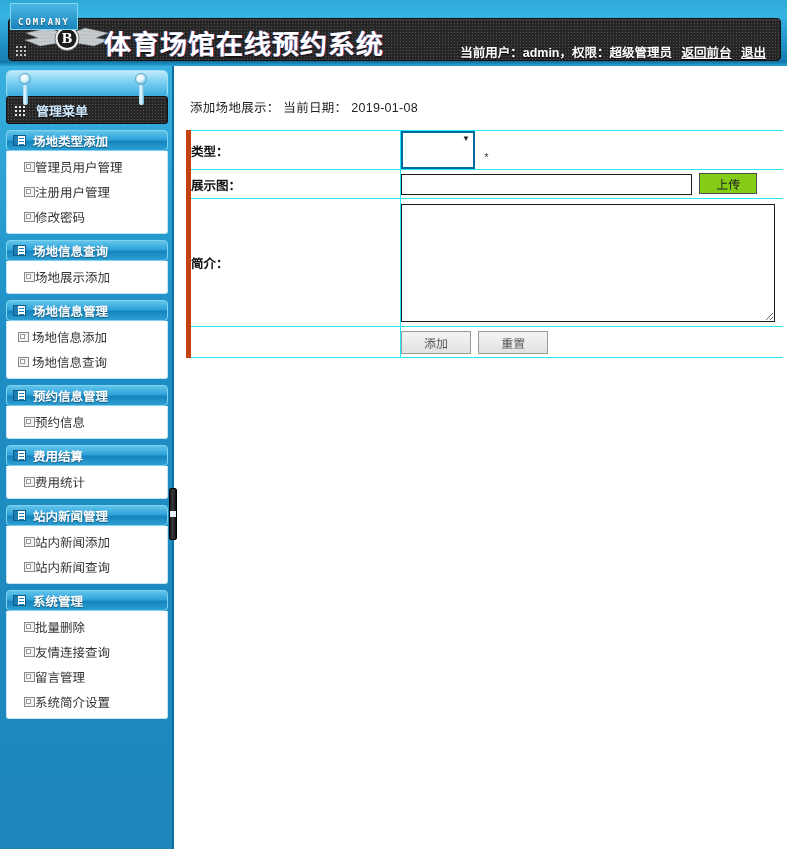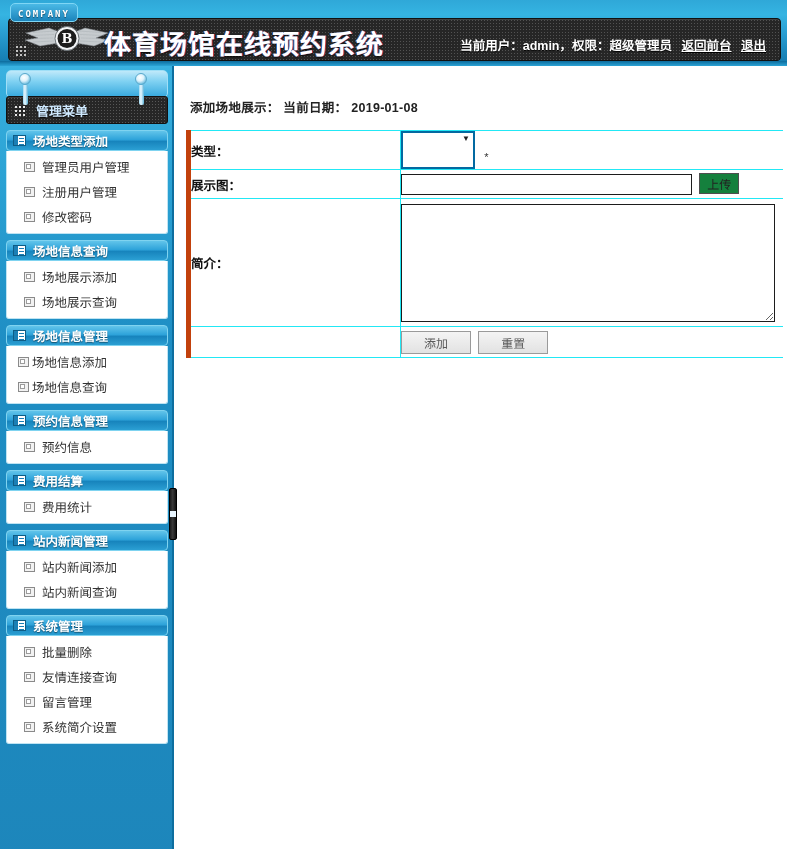--- a/index.html
+++ b/index.html
@@ -20,22 +20,22 @@
     background:linear-gradient(to bottom,#2fa8d8 0%,#35b4e2 22%,#2a9ed2 50%,#1b88bd 78%,#1378ab 100%);
     overflow:hidden;
   }
   #banner:after{
     content:"";position:absolute;left:0;bottom:0;width:100%;height:5px;
     background:linear-gradient(to bottom,#0d6b9c,#2ba4d6);
   }
   .company-tag{
     position:absolute;left:10px;top:3px;
     background:linear-gradient(to bottom,#4ab9e6,#1b84bb);
-    border:1px solid #7fd6f5;border-radius:5px;
-    padding:5px 7px 2px 7px;
+    border:1px solid #7fd6f5;border-radius:0;
+    padding:13px 7px 2px 7px;
     color:#ffffff;font-size:9px;font-weight:bold;
     letter-spacing:2px;
     font-family:"DejaVu Sans Mono","Liberation Mono",monospace;
     text-shadow:0 1px 1px rgba(0,0,0,.5);
     z-index:4;
   }
   #banner-plate{
     position:absolute;left:8px;top:18px;width:771px;height:41px;
     background-color:#262626;
     background-image:
@@ -61,21 +61,21 @@
     font-size:27px;font-weight:bold;
     color:#ffffff;
     letter-spacing:1px;
     text-shadow:
       -1px 0 0 #2b6fc4, 1px 0 0 #c43a3a,
       0 1px 2px rgba(0,0,0,.9);
     white-space:nowrap;
     font-family:"DejaVu Sans","Liberation Sans",sans-serif;
   }
   .banner-user{
-    position:absolute;right:14px;top:16px;
+    position:absolute;right:14px;top:23px;
     color:#ffffff;font-size:12.5px;font-weight:bold;
     white-space:nowrap;
     text-shadow:0 1px 1px #000;
   }
   .banner-user a{color:#ffffff;text-decoration:underline;margin-left:6px;}
 
   
   #sidebar{
     position:absolute;left:0;top:66px;width:174px;height:804px;
     background:linear-gradient(to bottom,#39b1e0 0%,#2ba2d4 14%,#1e8ec4 34%,#1d86bb 100%);
@@ -157,21 +157,21 @@
   .mitem.tight{padding-left:11px;}
   .mitem .sicon{
     width:11px;height:10px;flex:0 0 auto;position:relative;
     border:1px solid #8a8a8a;background:#f2f2f2;box-sizing:border-box;
   }
   .mitem .sicon:before{
     content:"";position:absolute;left:1px;top:1px;width:5px;height:5px;
     border:1px solid #9c9c9c;background:#ffffff;box-sizing:border-box;
   }
   .mitem .mlabel{
-    margin-left:7px;color:#333;font-size:12.5px;
+    color:#333;font-size:12.5px;
   }
   .mitem.tight .mlabel{margin-left:3px;}
 
   
   #drag-handle{
     position:absolute;left:169px;top:488px;width:6px;height:50px;
     background:linear-gradient(to right,#1a1a1a,#3a3a3a 45%,#111);
     border:1px solid #000;border-radius:2px;
     cursor:col-resize;z-index:9;
   }
@@ -185,21 +185,21 @@
     background-size:100% 4px;
     border:1px solid #cfcfcf;
   }
 
   
   #main{
     position:absolute;left:176px;top:66px;right:0;bottom:0;
     background:#ffffff;
   }
   .crumb{
-    margin:31px 0 0 14px;font-size:12.5px;color:#222;font-weight:bold;
+    margin:31px 0 0 14px;font-size:12.5px;color:#222;font-weight:normal;
     letter-spacing:.3px;
   }
   table.form{
     margin:14px 0 0 10px;
     width:597px;
     border-collapse:collapse;
     table-layout:fixed;
   }
   table.form td{
     border-top:1px solid #22e8f5;
@@ -241,23 +241,23 @@
   input.ui-text{
     width:283px;height:17px;
     border:1px solid #1d1d1d;
     font-family:"Liberation Sans",sans-serif;font-size:12.5px;
     padding:1px 3px;box-sizing:content-box;
     background:#ffffff;
   }
   button.ui-btn{
     font-family:"Liberation Sans","DejaVu Sans",sans-serif;
     font-size:12px;
-    background:#15803d;
+    background:#84cc16;
     border:1px solid #4f4f4f;
-    padding:1px 7px;
+    padding:1px 16px;
     cursor:pointer;
     color:#222;
     margin-left:4px;
   }
   button.soft{
     background:linear-gradient(to bottom,#f4f4f4,#e2e2e2);
     border:1px solid #9a9a9a;
     color:#5a5a5a;
     padding:2px 22px;
     margin:0 4px 0 0;
@@ -354,24 +354,20 @@
         <div class="group">
           <div class="group-title">
             <span class="gicon"></span>
             <span class="gt-label">场地信息查询</span>
           </div>
           <div class="group-items">
             <div class="mitem">
               <span class="sicon"></span>
               <span class="mlabel">场地展示添加</span>
             </div>
-            <div class="mitem">
-              <span class="sicon"></span>
-              <span class="mlabel">场地展示查询</span>
-            </div>
           </div>
         </div>
         <div class="group">
           <div class="group-title">
             <span class="gicon"></span>
             <span class="gt-label">场地信息管理</span>
           </div>
           <div class="group-items">
             <div class="mitem tight">
               <span class="sicon"></span>

